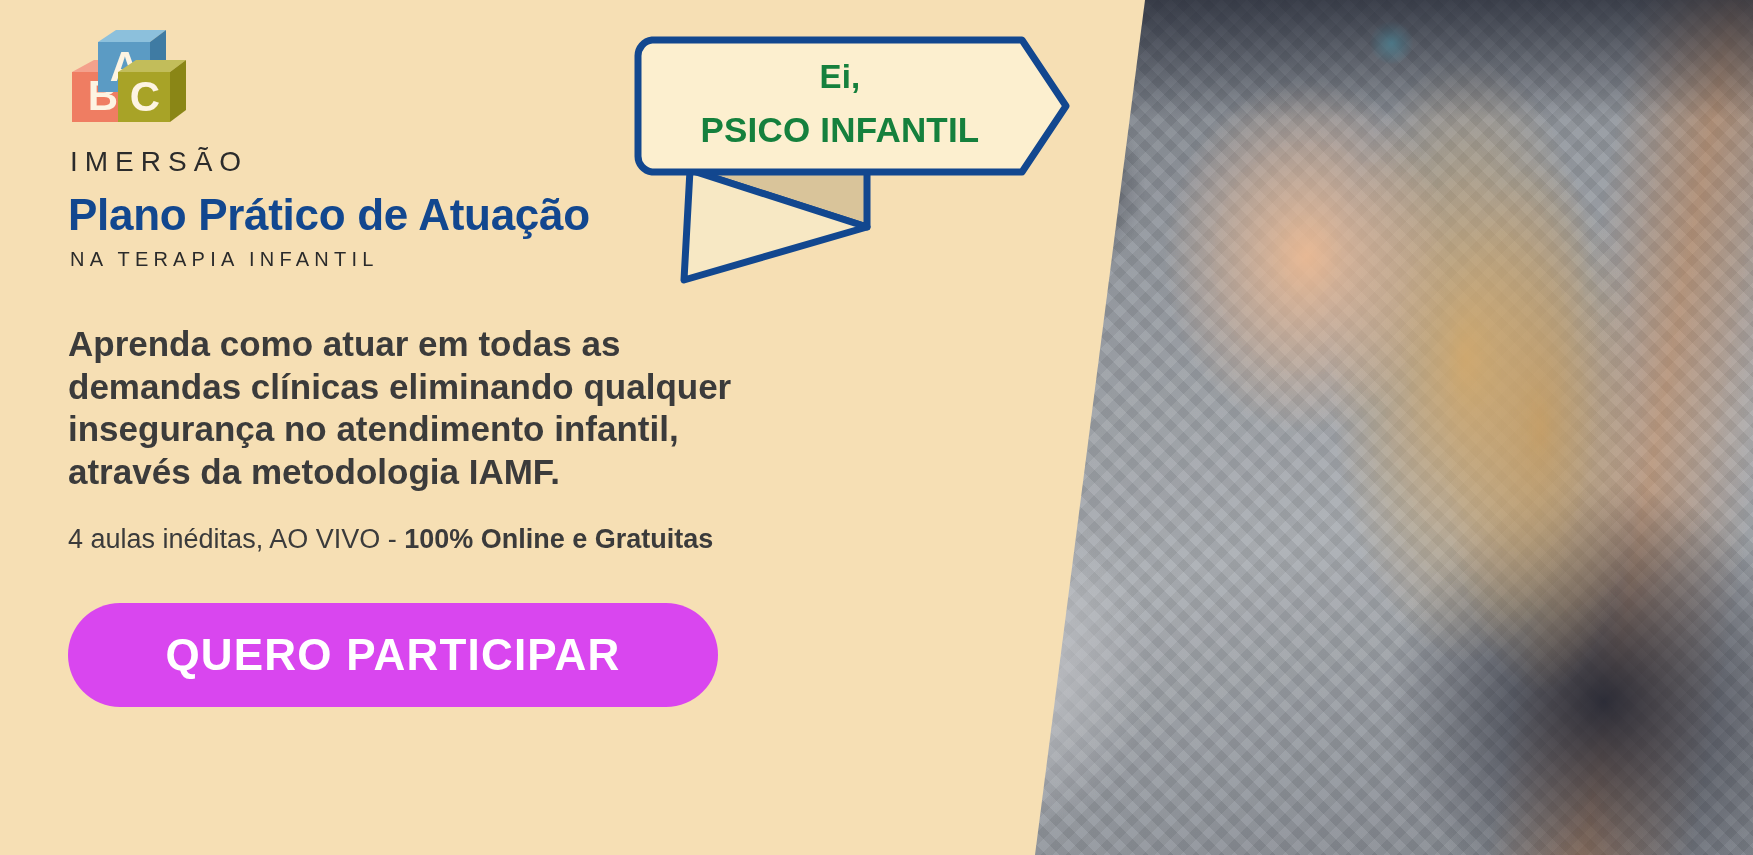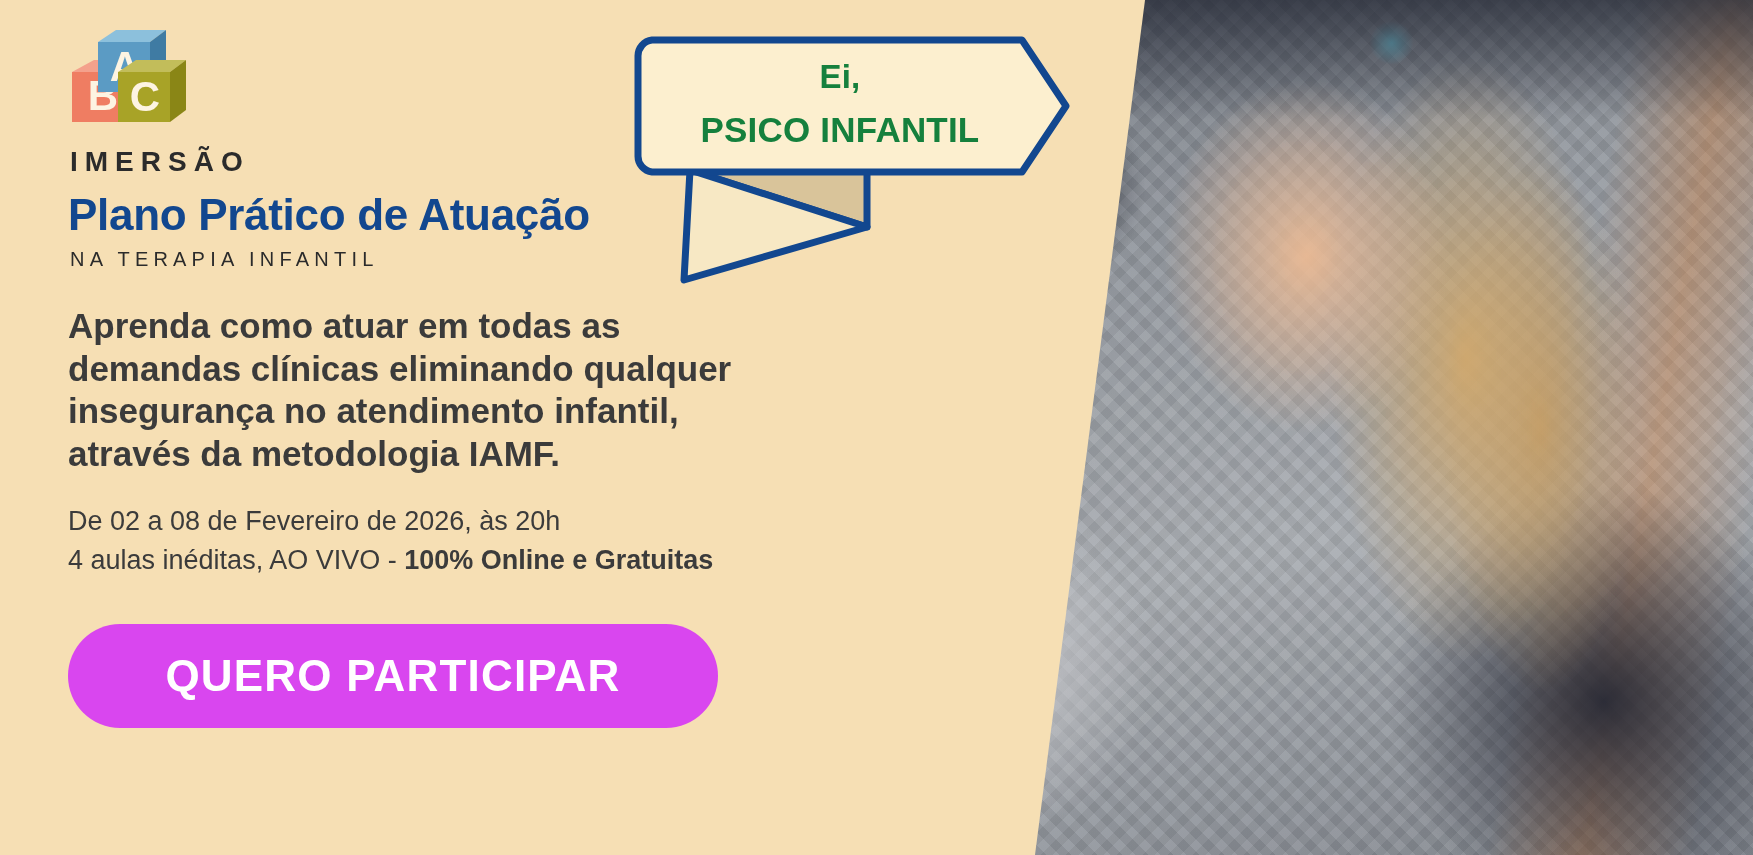--- a/index.html
+++ b/index.html
@@ -87,30 +87,30 @@
     position:absolute; left:0; top:0;
     width:700px; height:855px;
     padding:24px 0 0 68px;
   }
 
   
   #logo { position:relative; width:130px; height:110px; margin-bottom:12px; }
   #logo svg { display:block; }
 
   #kicker {
-    font-size:28px; font-weight:700; color:#2b2b2b;
+    font-size:28px; font-weight:400; color:#2b2b2b;
     letter-spacing:7px; margin:12px 0 6px 2px;
   }
   #title {
     font-size:44px; font-weight:bold; color:#12478f;
     letter-spacing:-.3px; margin:12px 0 8px 0; white-space:nowrap;
   }
   #subtitle {
     font-size:20px; font-weight:400; color:#2b2b2b;
-    letter-spacing:5.2px; margin:0 0 34px 2px;
+    letter-spacing:5.2px; margin:0 0 52px 2px;
   }
   #headline {
     font-size:35px; font-weight:bold; color:#3b3b3b;
     line-height:1.22; margin:0 0 26px 0; width:730px;
     font-stretch:condensed;
   }
   .sched {
     font-size:27px; color:#3b3b3b; line-height:1.45; white-space:nowrap;
   }
   .sched b { font-weight:bold; }
@@ -186,21 +186,20 @@
         </g>
       </svg>
     </div>
 
     <div id="kicker">IMERSÃO</div>
     <h1 id="title">Plano Prático de Atuação</h1>
     <div id="subtitle">NA TERAPIA INFANTIL</div>
 
     <p id="headline">Aprenda como atuar em todas as demandas clínicas eliminando qualquer insegurança no atendimento infantil, através da metodologia IAMF.</p>
 
-    <div class="sched">De 02 a 08 de Fevereiro de 2026, às 20h</div>
     <div class="sched">
       <span>4 aulas inéditas, AO VIVO - </span><b>100% Online e Gratuitas</b>
     </div>
 
     <button id="cta">QUERO PARTICIPAR</button>
   </div>
 
 </div>
 
 </body></html>

